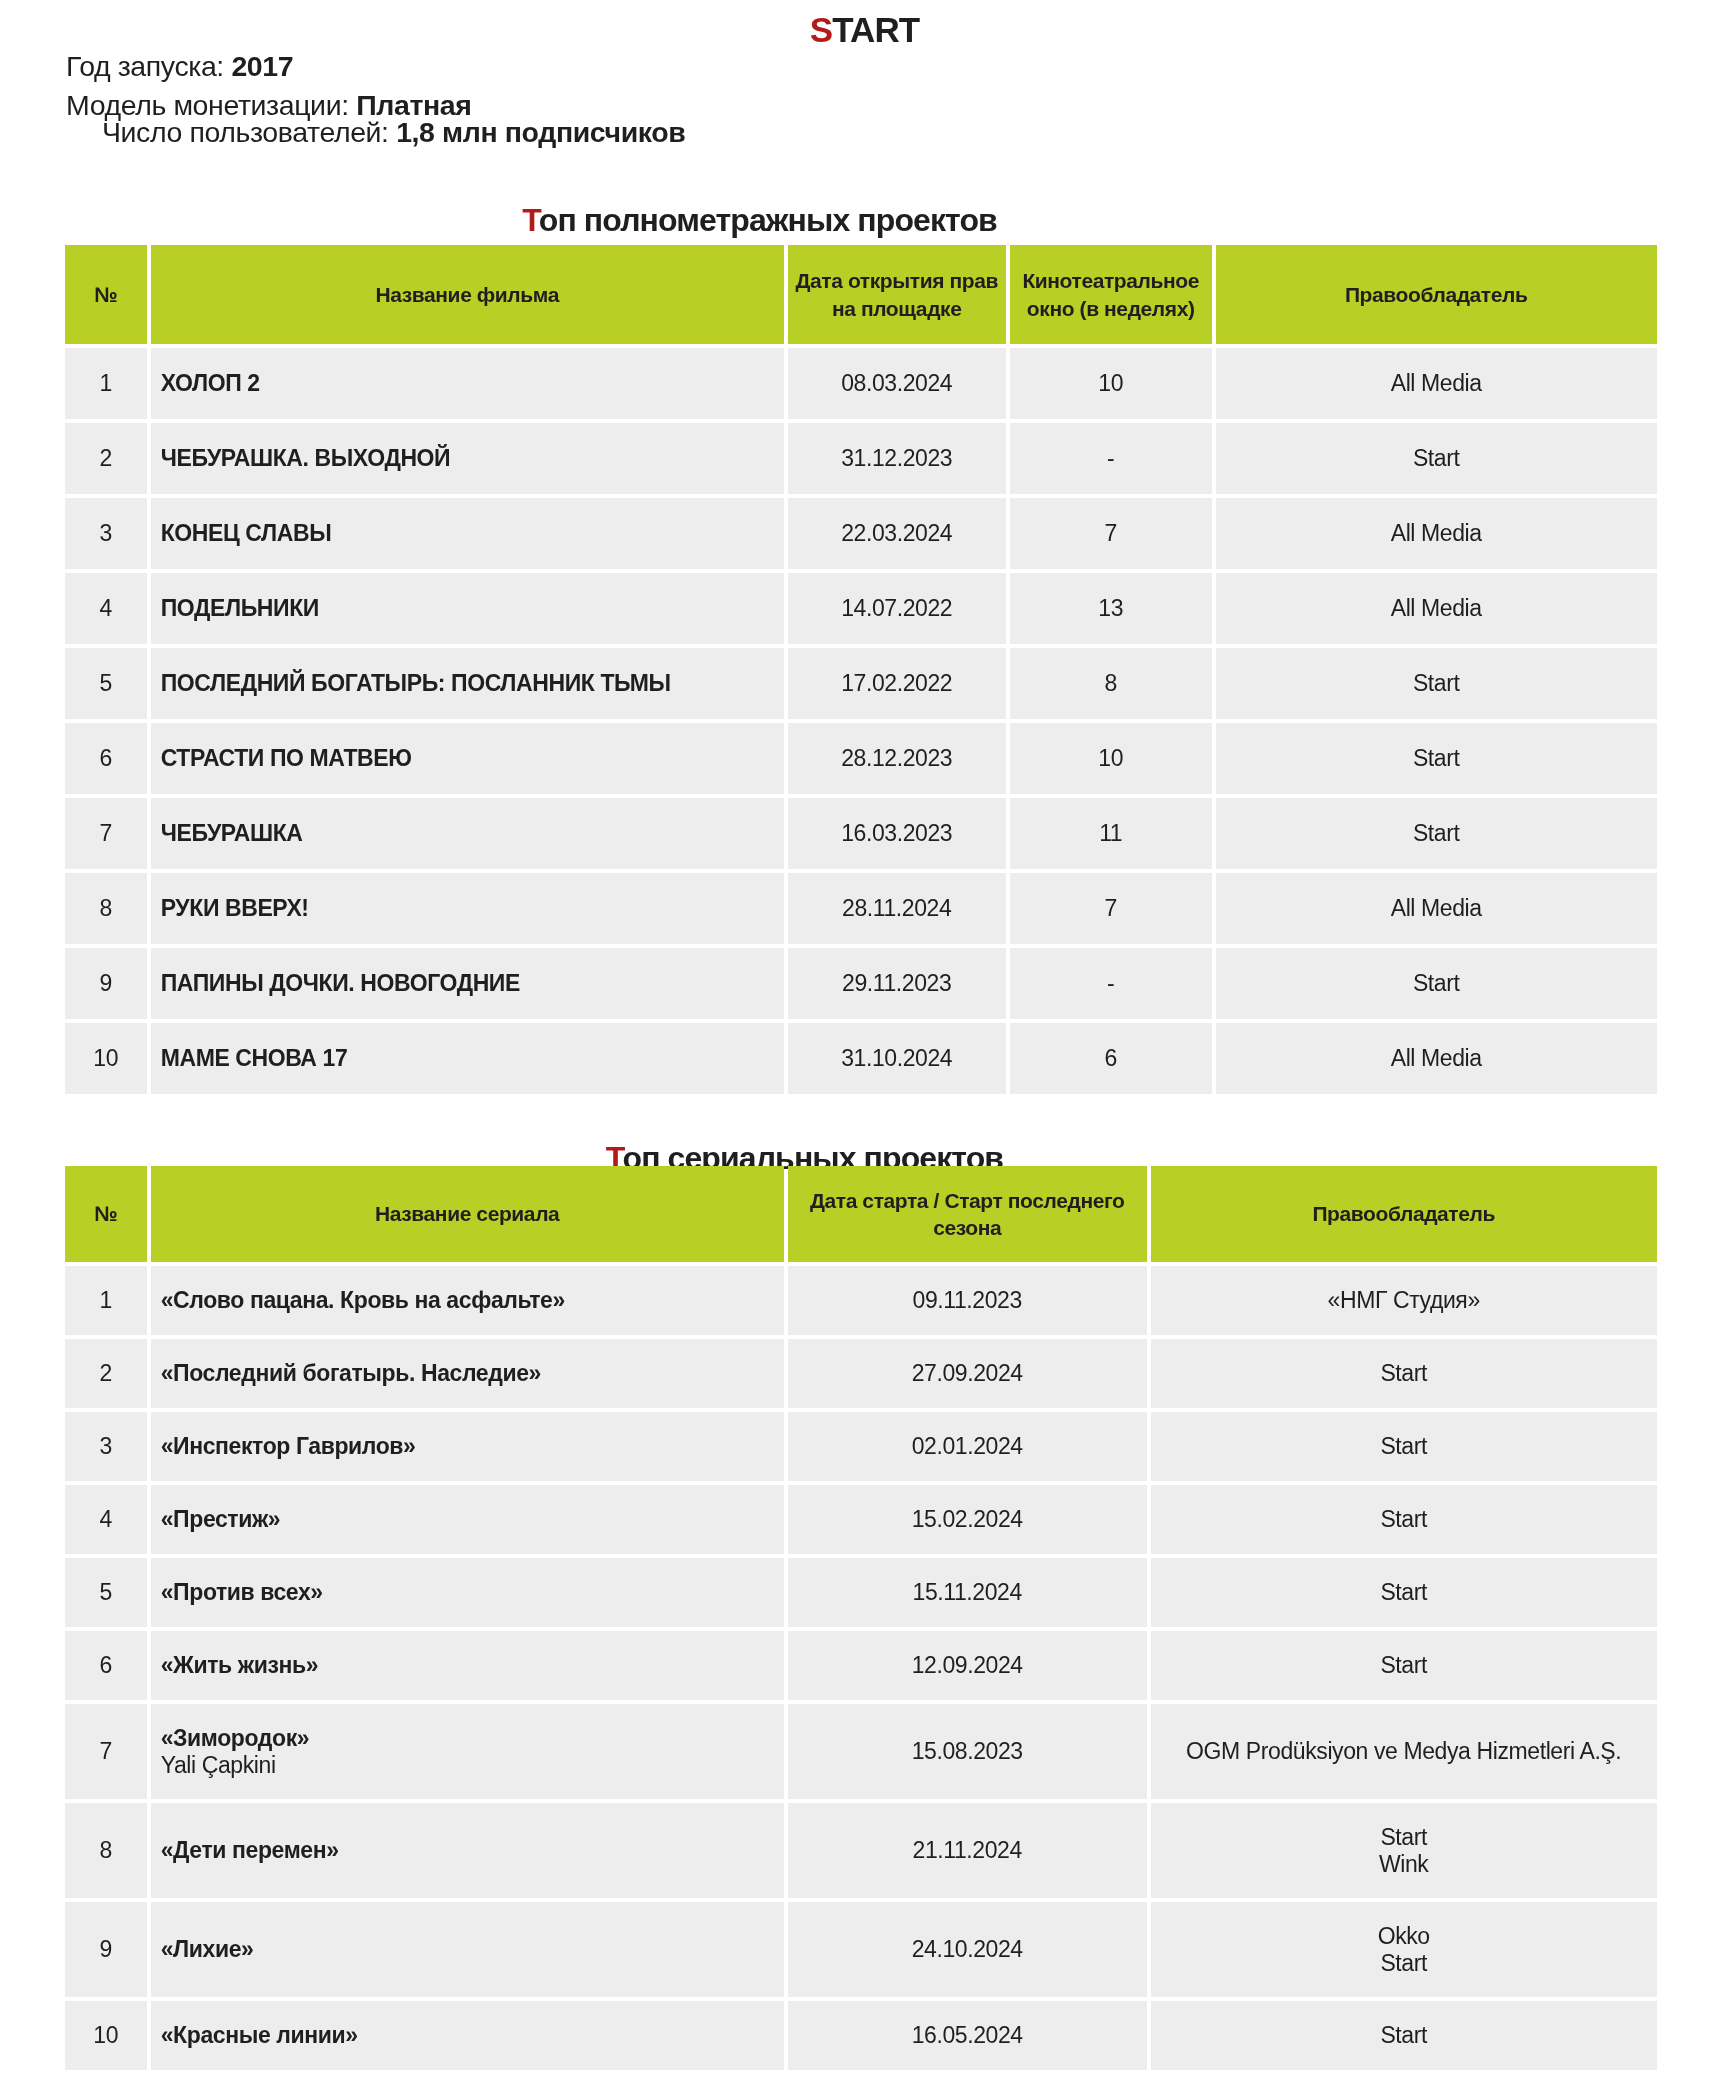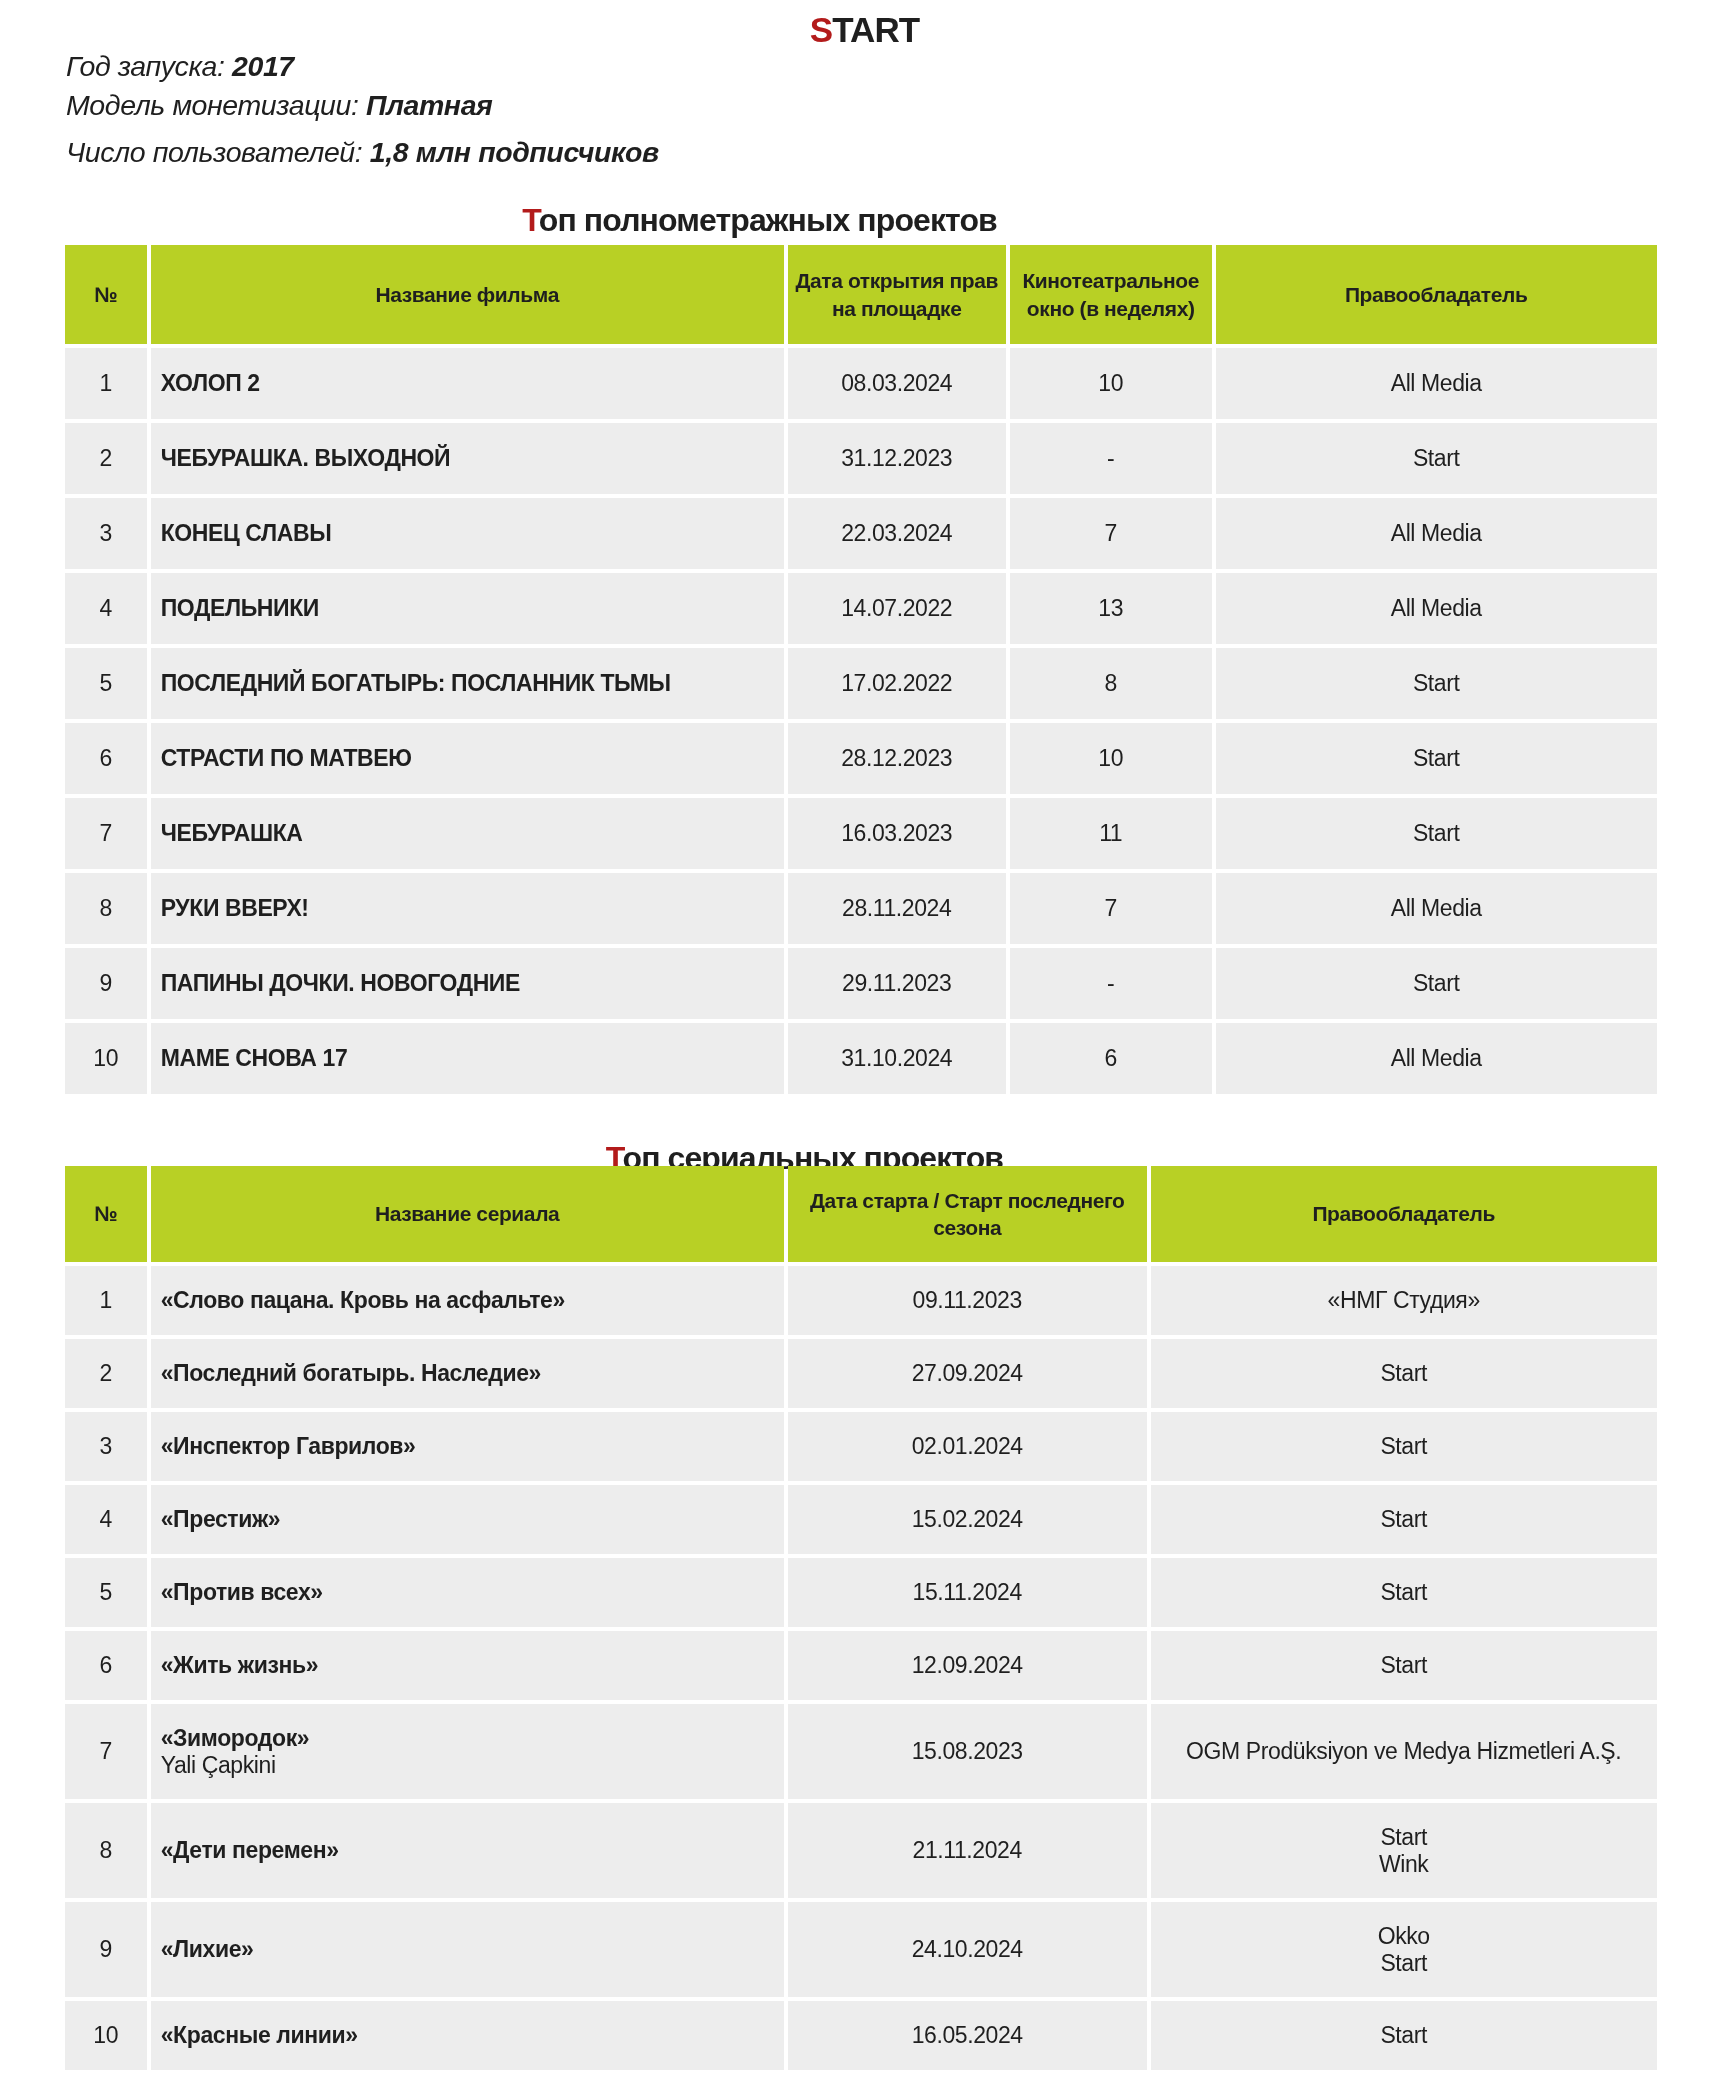--- a/index.html
+++ b/index.html
@@ -1,19 +1,19 @@
 <!DOCTYPE html>
 <html style="font-size:14px"><head>
 <meta charset="utf-8">
 <style>
   html, body { margin:0; padding:0; background:#ffffff; }
   body { width:1729px; height:2095px; position:relative; font-family:"Liberation Sans", sans-serif; color:#1f1f1f; overflow:hidden; }
   .brand { position:absolute; top:10.4px; left:0; width:1729px; text-align:center; font-size:35px; font-weight:bold; letter-spacing:-0.9px; }
   .brand .first, .sec-title .first { color:#b31b1b; }
-  .info { position:absolute; left:66px; font-size:28.5px; letter-spacing:-0.4px;font-style:italic; }
+  .info { position:absolute; left:66px; font-size:28.5px; letter-spacing:-0.4px; }
   .info b { font-weight:bold; }
   .sec-title { position:absolute; left:0; width:1519px; text-align:center; font-size:32px; font-weight:bold; letter-spacing:-0.9px; }
   table { position:absolute; left:65px; width:1600px; border-collapse:separate; border-spacing:4.3px 4.3px; margin-left:-4.3px; }
   th { background:#b8d025; color:#1f1f1f; font-size:21px; font-weight:bold; text-align:center; line-height:1.3; letter-spacing:-0.4px; }
   td { background:#ededed; font-size:23px; letter-spacing:-0.4px; }
   td.num, td.c { text-align:center; }
   td.name { font-weight:bold; padding-left:10px; }
   td.name .sub { font-weight:normal; display:block; }
   .t1 th { height:97px; }
   .t1 td { height:69px; }
@@ -22,21 +22,21 @@
   .t2 tr.tall td { height:93px; }
   .ml span { display:block; }
 </style>
 </head>
 <body>
 
 <div class="brand"><span class="first">S</span><span>TART</span></div>
 
 <div class="info" style="top:50px;"><span>Год запуска: </span><b>2017</b></div>
 <div class="info" style="top:89px;"><span>Модель монетизации: </span><b>Платная</b></div>
-<div class="info" style="top:136px;"><span>Число пользователей: </span><b>1,8 млн подписчиков</b></div>
+<div class="info" style="top:116px;margin-left:36px;"><span>Число пользователей: </span><b>1,8 млн подписчиков</b></div>
 
 <div class="sec-title" style="top:202px;"><span class="first">Т</span><span>оп полнометражных проектов</span></div>
 
 <table class="t1" style="top:241px;">
   <colgroup>
       <col style="width:82px">
       <col style="width:633px">
       <col style="width:218px">
       <col style="width:202px">
       <col>

